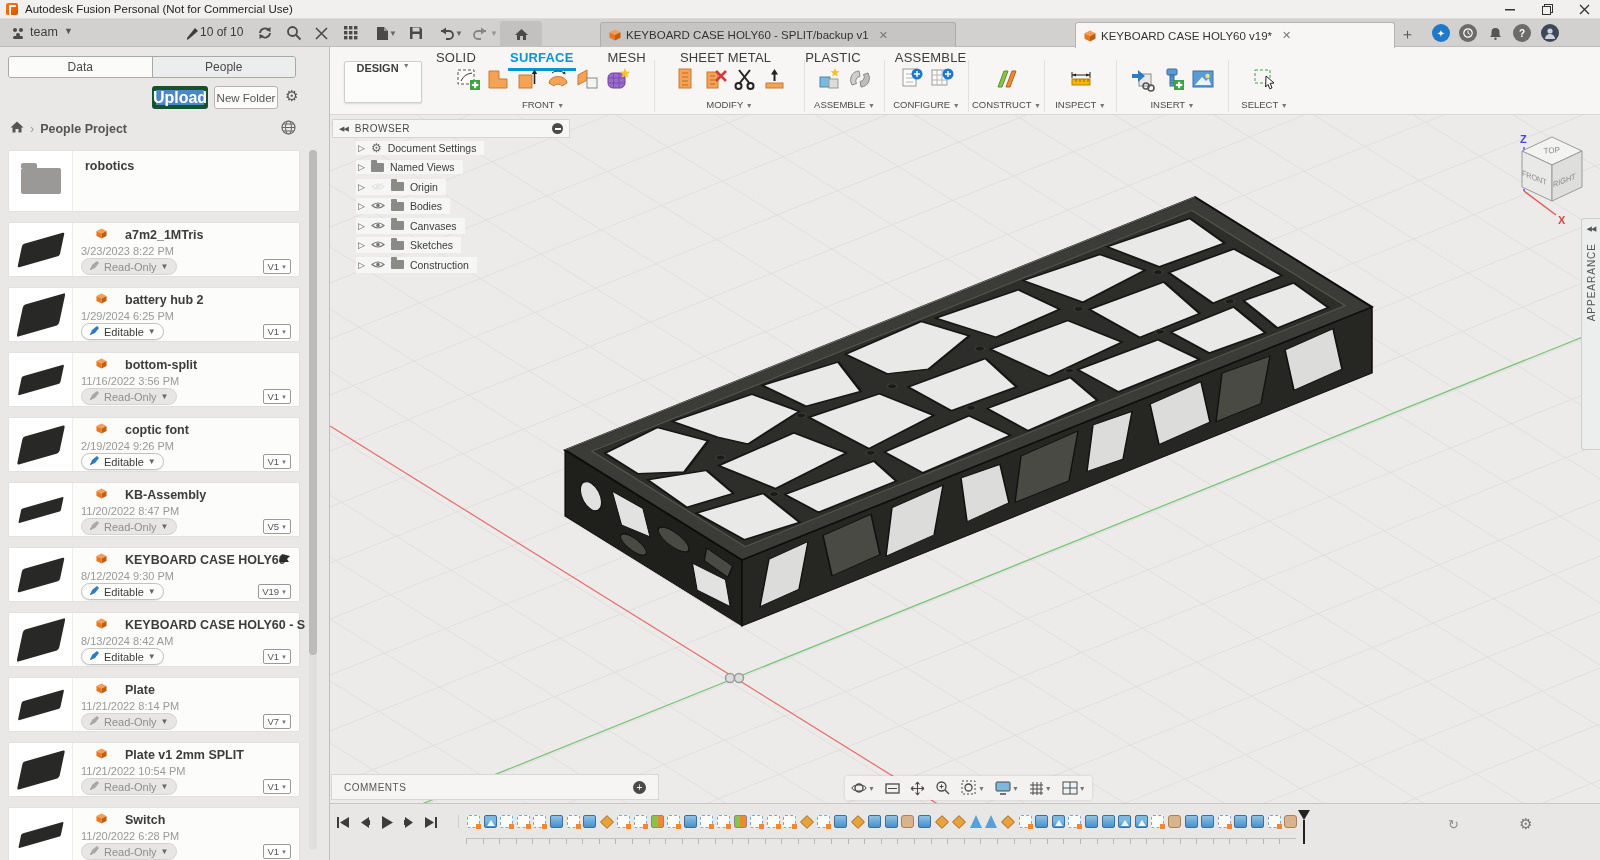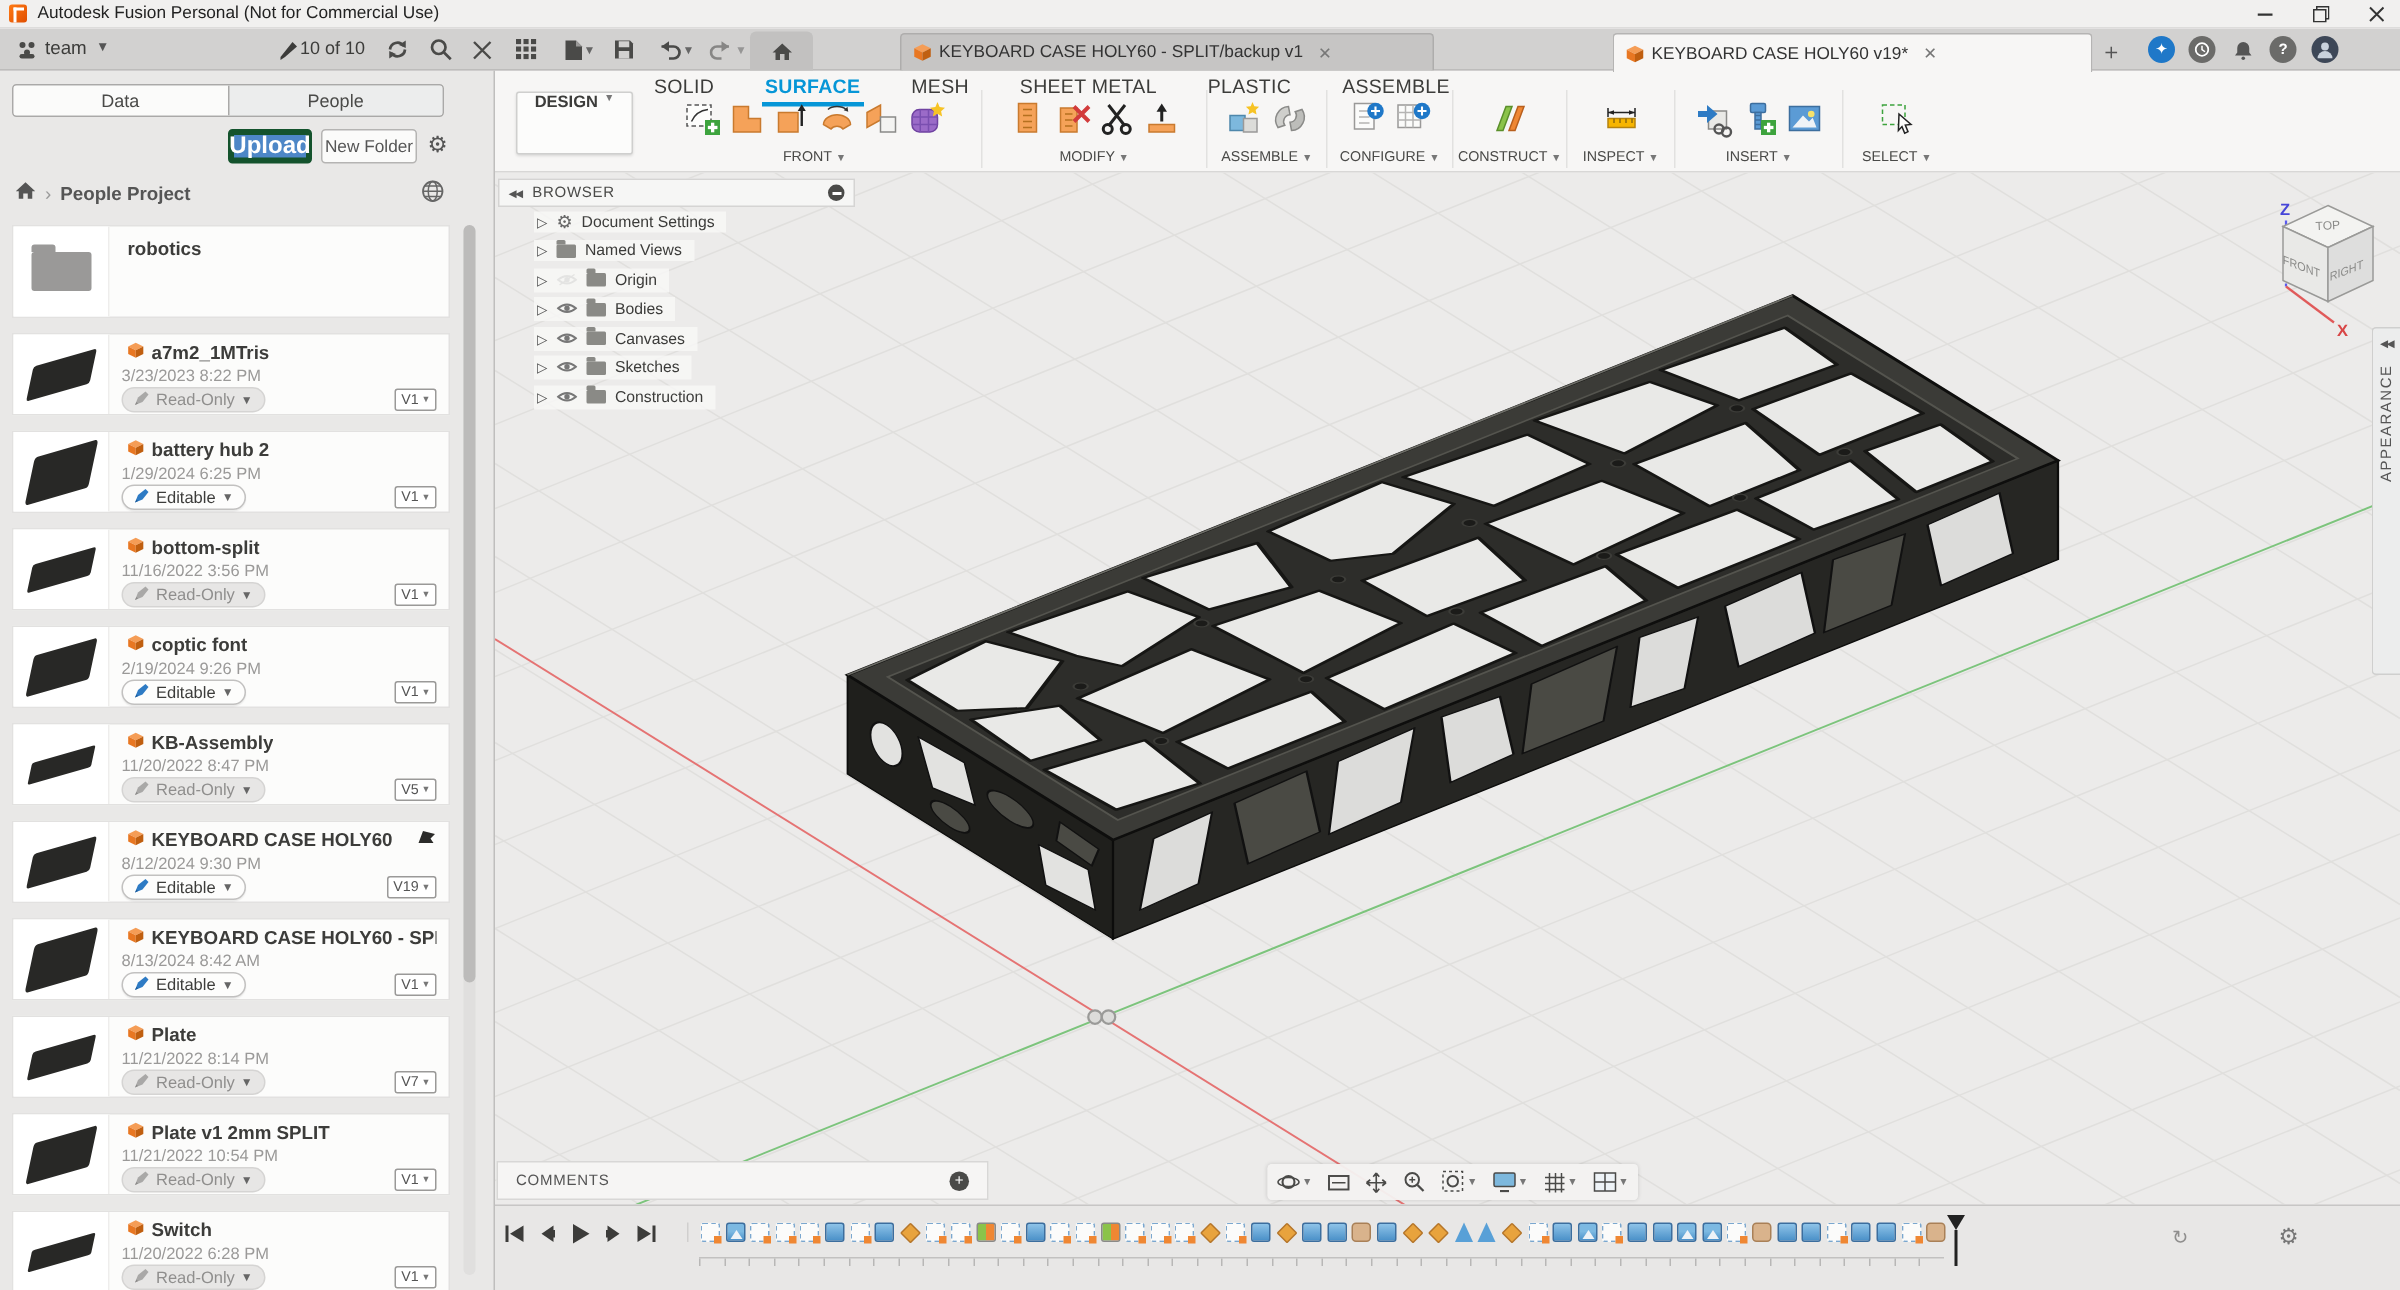--- a/index.html
+++ b/index.html
@@ -56,21 +56,21 @@
 #breadcrumb .sep{color:#999;font-weight:normal}
 #dp-globe{position:absolute;left:281px;top:73px;font-size:13px;color:#666}
 #file-list{position:absolute;left:0;top:103px;width:306px;height:710px;padding:0 0 0 8px;overflow:hidden}
 .card{position:relative;width:292px;height:55px;background:#fcfcfb;border:1px solid #e2e1e0;margin-bottom:10px}
 .card.folder{height:62px}
 .thumb{position:absolute;left:0;top:0;width:64px;height:100%;border-right:1px solid #eeedec;display:flex;align-items:center;justify-content:center;background:#fff}
 .t-shape{width:44px;height:22px;background:#282826;transform:rotate(-16deg) skewX(-28deg);border-radius:2px}
 .t-folder{width:40px;height:26px;background:#9a9998;border-radius:2px;position:relative}
 .t-folder::before{content:"";position:absolute;left:0;top:-5px;width:16px;height:5px;background:#9a9998;border-radius:2px 2px 0 0}
 .cbody{position:absolute;left:72px;top:0;right:0;height:100%}
-.crow1{position:absolute;left:4px;top:5px;display:flex;align-items:center;gap:5px}
+.crow1{position:absolute;left:15px;top:5px;display:flex;align-items:center;gap:18px}
 .cname{font-size:12.5px;font-weight:bold;color:#3c3c3a;white-space:nowrap;max-width:190px;overflow:hidden}
 .cdate{position:absolute;left:0;top:22px;font-size:11px;color:#9a9998}
 .pill{position:absolute;left:0;top:35px;height:17px;display:inline-flex;align-items:center;gap:4px;padding:0 7px;border-radius:9px;font-size:11px}
 .pill.editable{background:#fdfdfc;border:1px solid #c2c1c0;color:#3c3c3a;box-shadow:0 1px 1px rgba(0,0,0,.08)}
 .pill.readonly{background:#e7e6e5;border:1px solid #d5d4d3;color:#8f8e8d}
 .vchip{position:absolute;right:8px;top:36px;height:15px;border:1px solid #9a9998;border-radius:2px;background:#fff;font-size:9.5px;color:#555;display:inline-flex;align-items:center;padding:0 3px;gap:2px}
 .flag{position:absolute;right:8px;top:4px}
 .fname{position:absolute;left:76px;top:8px;font-size:12.5px;font-weight:bold;color:#3c3c3a}
 #dp-scroll{position:absolute;right:12px;top:103px;width:8px;height:700px;background:#e0dfde;border-radius:4px}
 #dp-thumb{position:absolute;right:12px;top:103px;width:8px;height:505px;background:#bcbbba;border-radius:4px}

